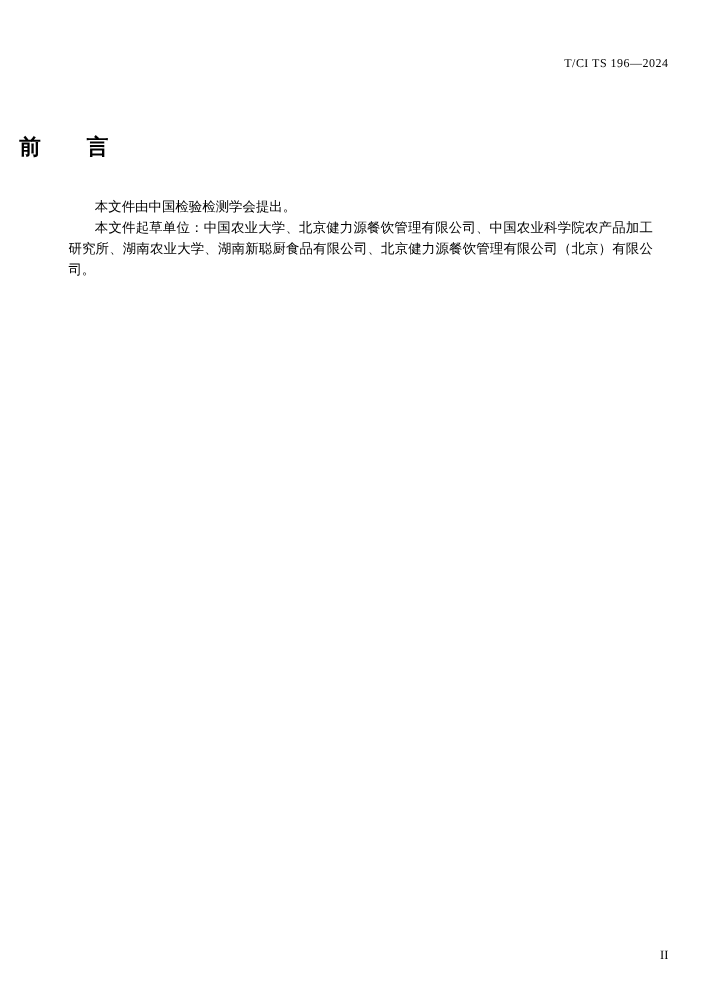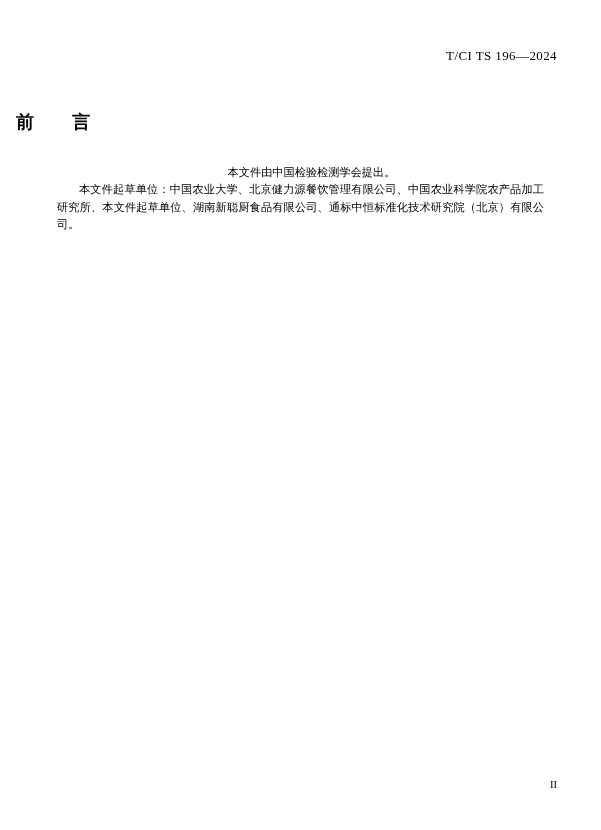--- a/index.html
+++ b/index.html
@@ -17,21 +17,21 @@
     height: 830px;
     margin: 0 auto;
     background: #ffffff;
     overflow: hidden;
   }
   .header {
     position: absolute;
     top: 48px;
     right: 44px;
     font-family: "Liberation Serif", "DejaVu Serif", serif;
-    font-size: 13px;
+    font-size: 10px;
     letter-spacing: 0.4px;
     color: #000;
     white-space: nowrap;
   }
   .title {
     position: absolute;
     top: 110px;
     left: 0;
     width: 601px;
     text-align: left;
@@ -51,40 +51,40 @@
     font-size: 11.2px;
     line-height: 17.4px;
     color: #000;
     text-align: justify;
   }
   .para {
     margin: 0;
     text-indent: 22px;
   }
   .para.nojust {
-    text-align: center;
+    text-align: left;
   }
   .footer {
     position: absolute;
-    bottom: 40px;
+    bottom: 28px;
     right: 44px;
     font-family: "Liberation Serif", "DejaVu Serif", serif;
     font-size: 10.5px;
     color: #000;
   }
 </style>
 </head>
 <body>
 
 <div class="page">
 
   <div class="header">T/CI TS 196—2024</div>
 
   <div class="title">前  言</div>
 
   <div class="body-text">
     <p class="para nojust">本文件由中国检验检测学会提出。</p>
-    <p class="para">本文件起草单位：中国农业大学、北京健力源餐饮管理有限公司、中国农业科学院农产品加工研究所、本文件起草单位、湖南新聪厨食品有限公司、通标中恒标准化技术研究院（北京）有限公司。</p>
+    <p class="para">本文件起草单位：中国农业大学、北京健力源餐饮管理有限公司、中国农业科学院农产品加工研究所、湖南农业大学、湖南新聪厨食品有限公司、北京健力源餐饮管理有限公司（北京）有限公司。</p>
   </div>
 
   <div class="footer">II</div>
 
 </div>
 
 </body></html>

